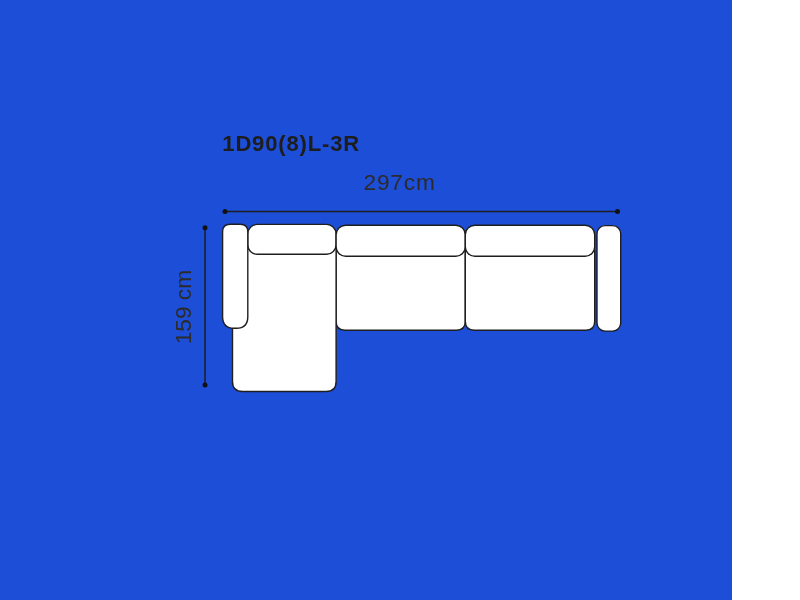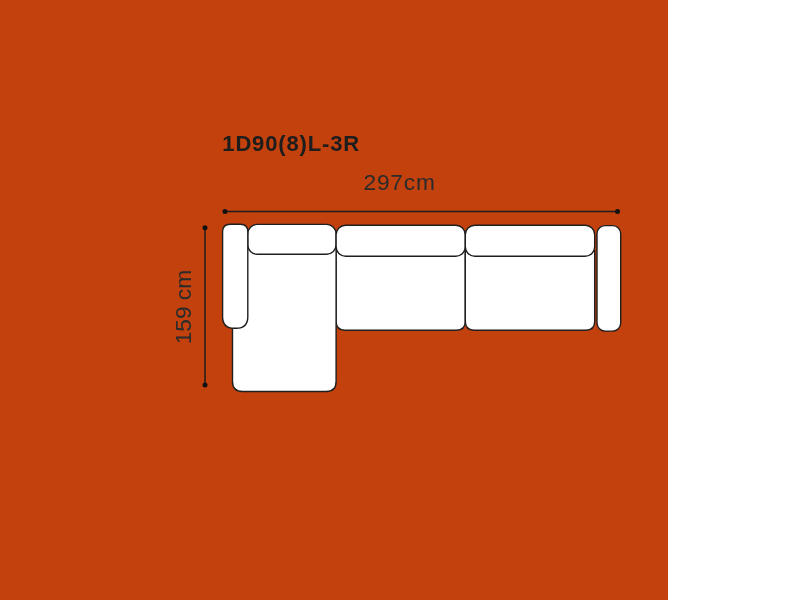--- a/index.html
+++ b/index.html
@@ -1,16 +1,16 @@
 <!DOCTYPE html>
 <html><head>
 <meta charset="utf-8">
 <style>
   html,body{margin:0;padding:0;background:#ffffff;}
-  .page{position:relative;width:668px;height:600px;background:#c2410c;overflow:hidden;
+  .page{position:relative;width:732px;height:600px;background:#1d4ed8;overflow:hidden;
         font-family:"Liberation Sans", sans-serif;}
 </style>
 </head>
 <body>
 <div class="page">
 <svg width="800" height="600" viewBox="0 0 800 600" xmlns="http://www.w3.org/2000/svg">
 
   <text x="222.3" y="150.5" font-size="22" font-weight="bold" fill="#1d1d1d" letter-spacing="0.85">1D90(8)L-3R</text>
 
   <text x="363.5" y="189.5" font-size="22.7" fill="#2b2b2b" letter-spacing="0.8">297cm</text>

